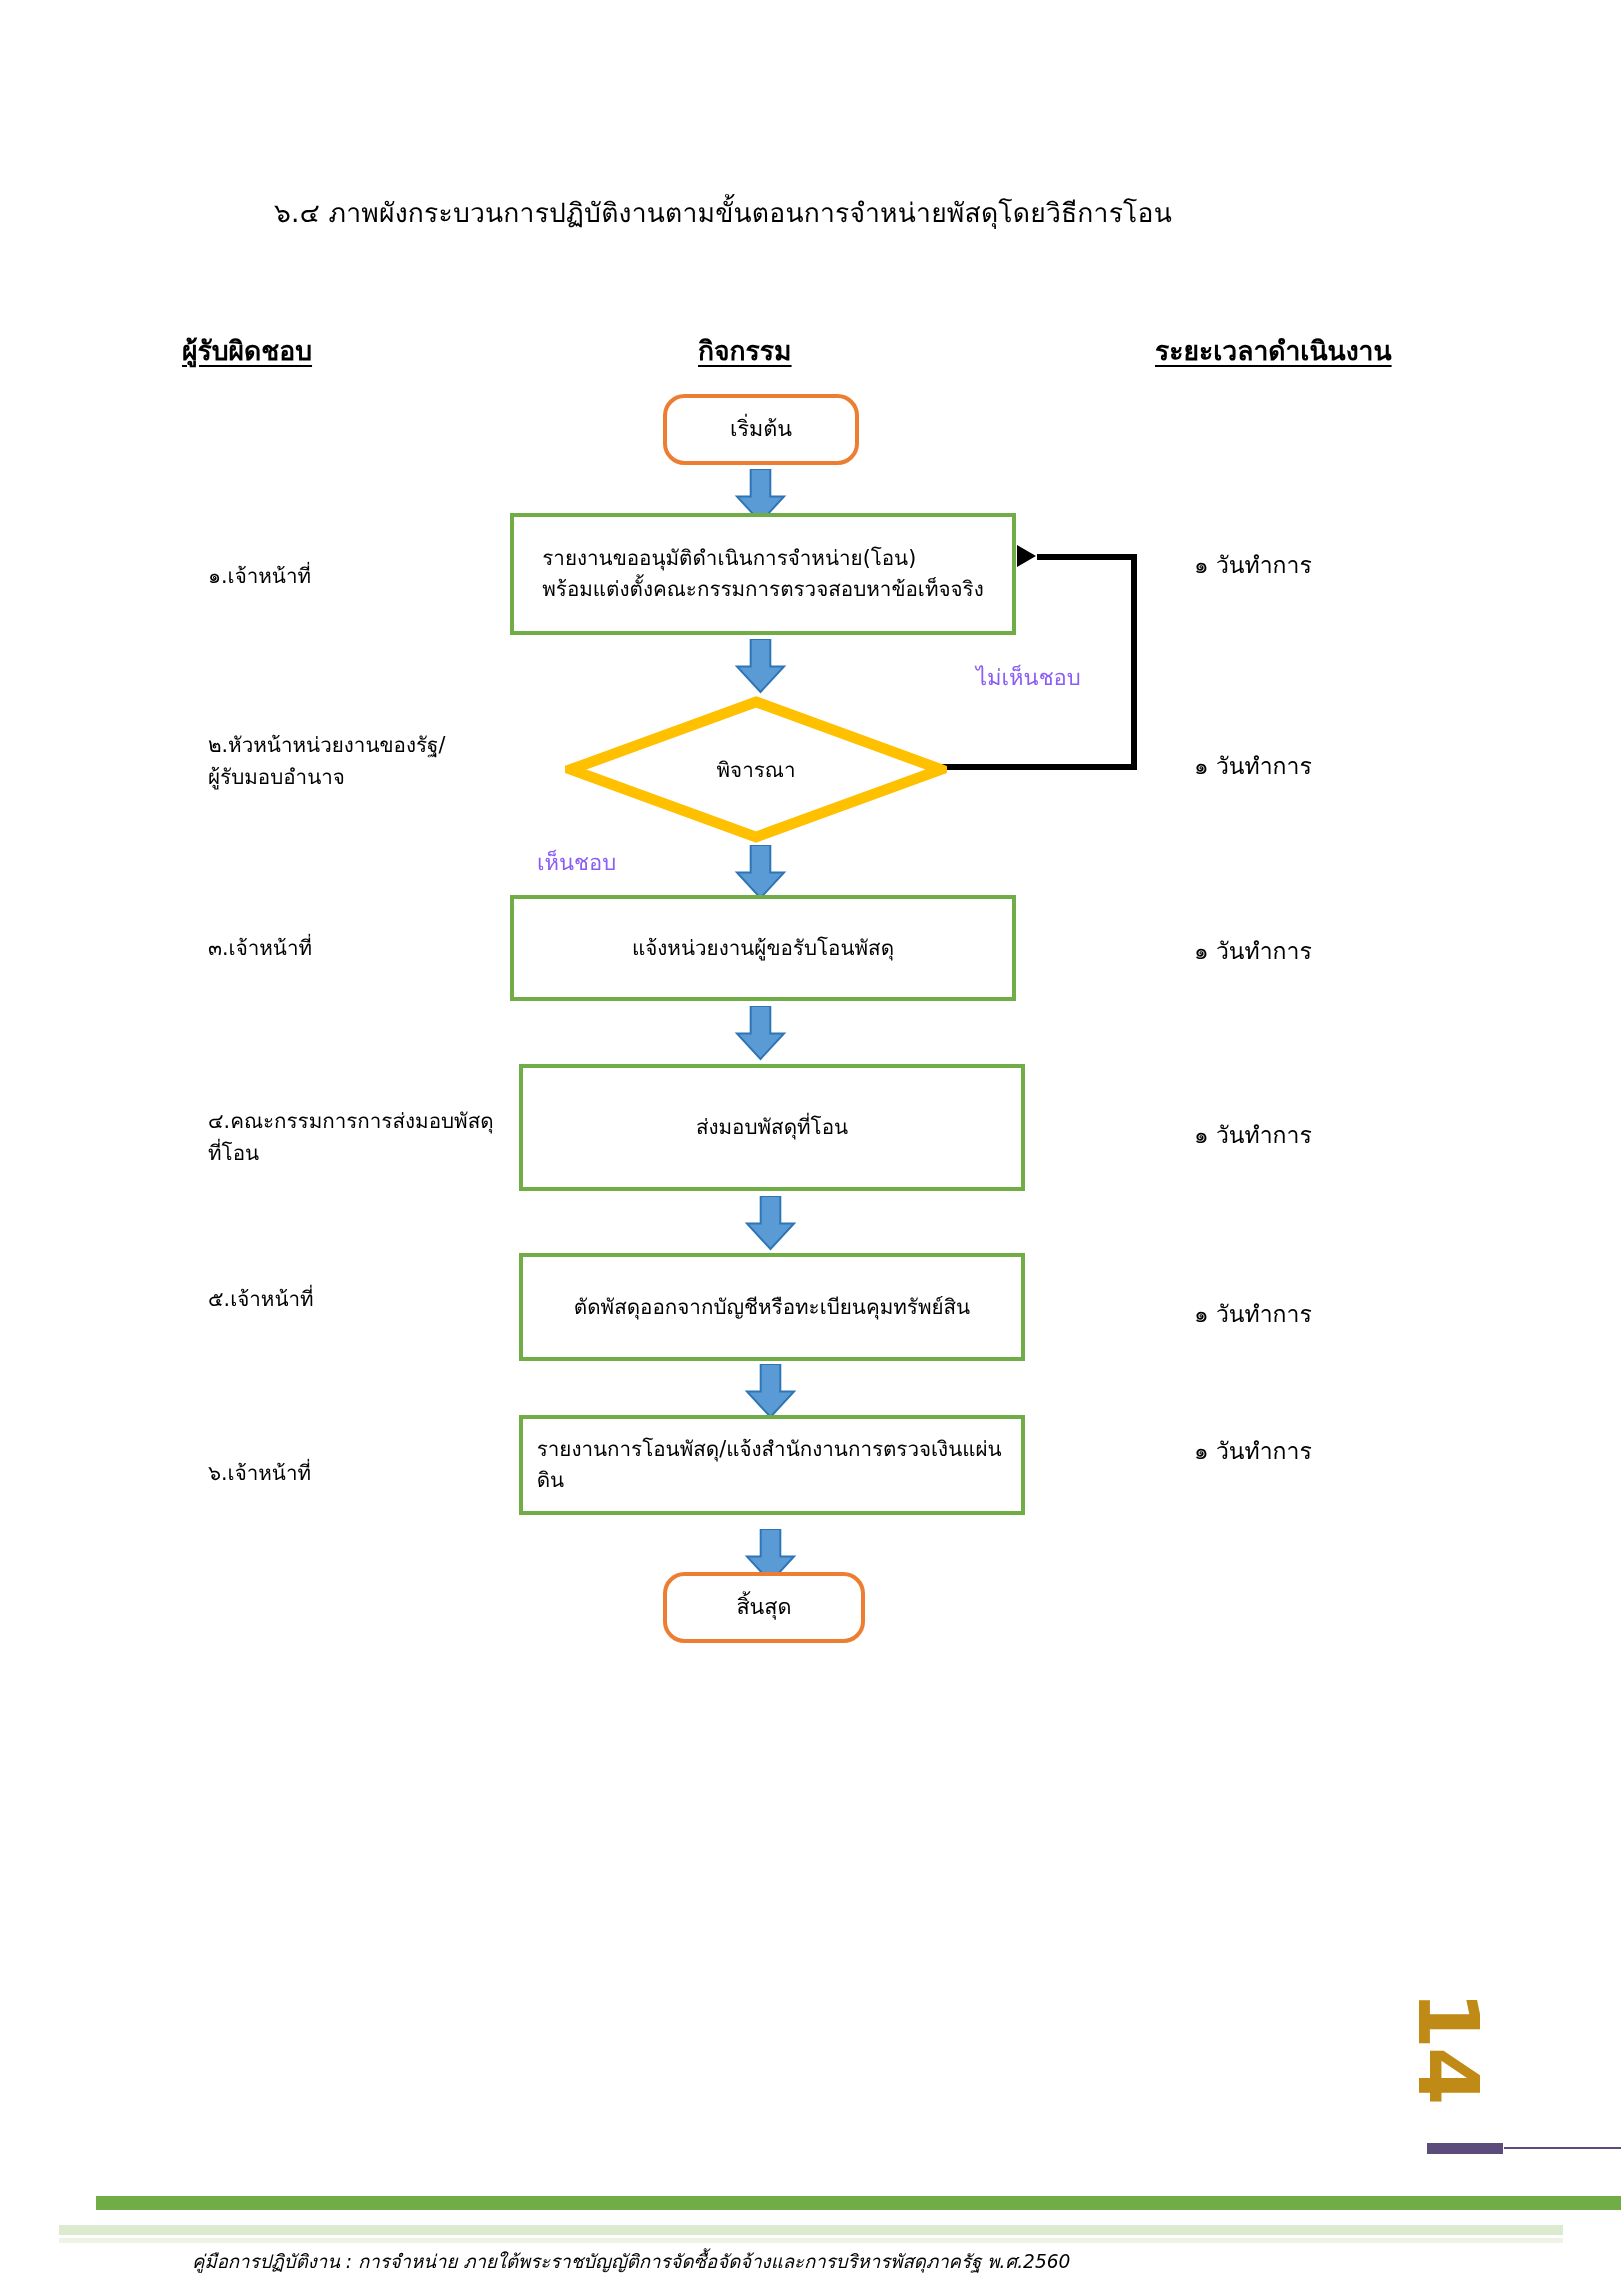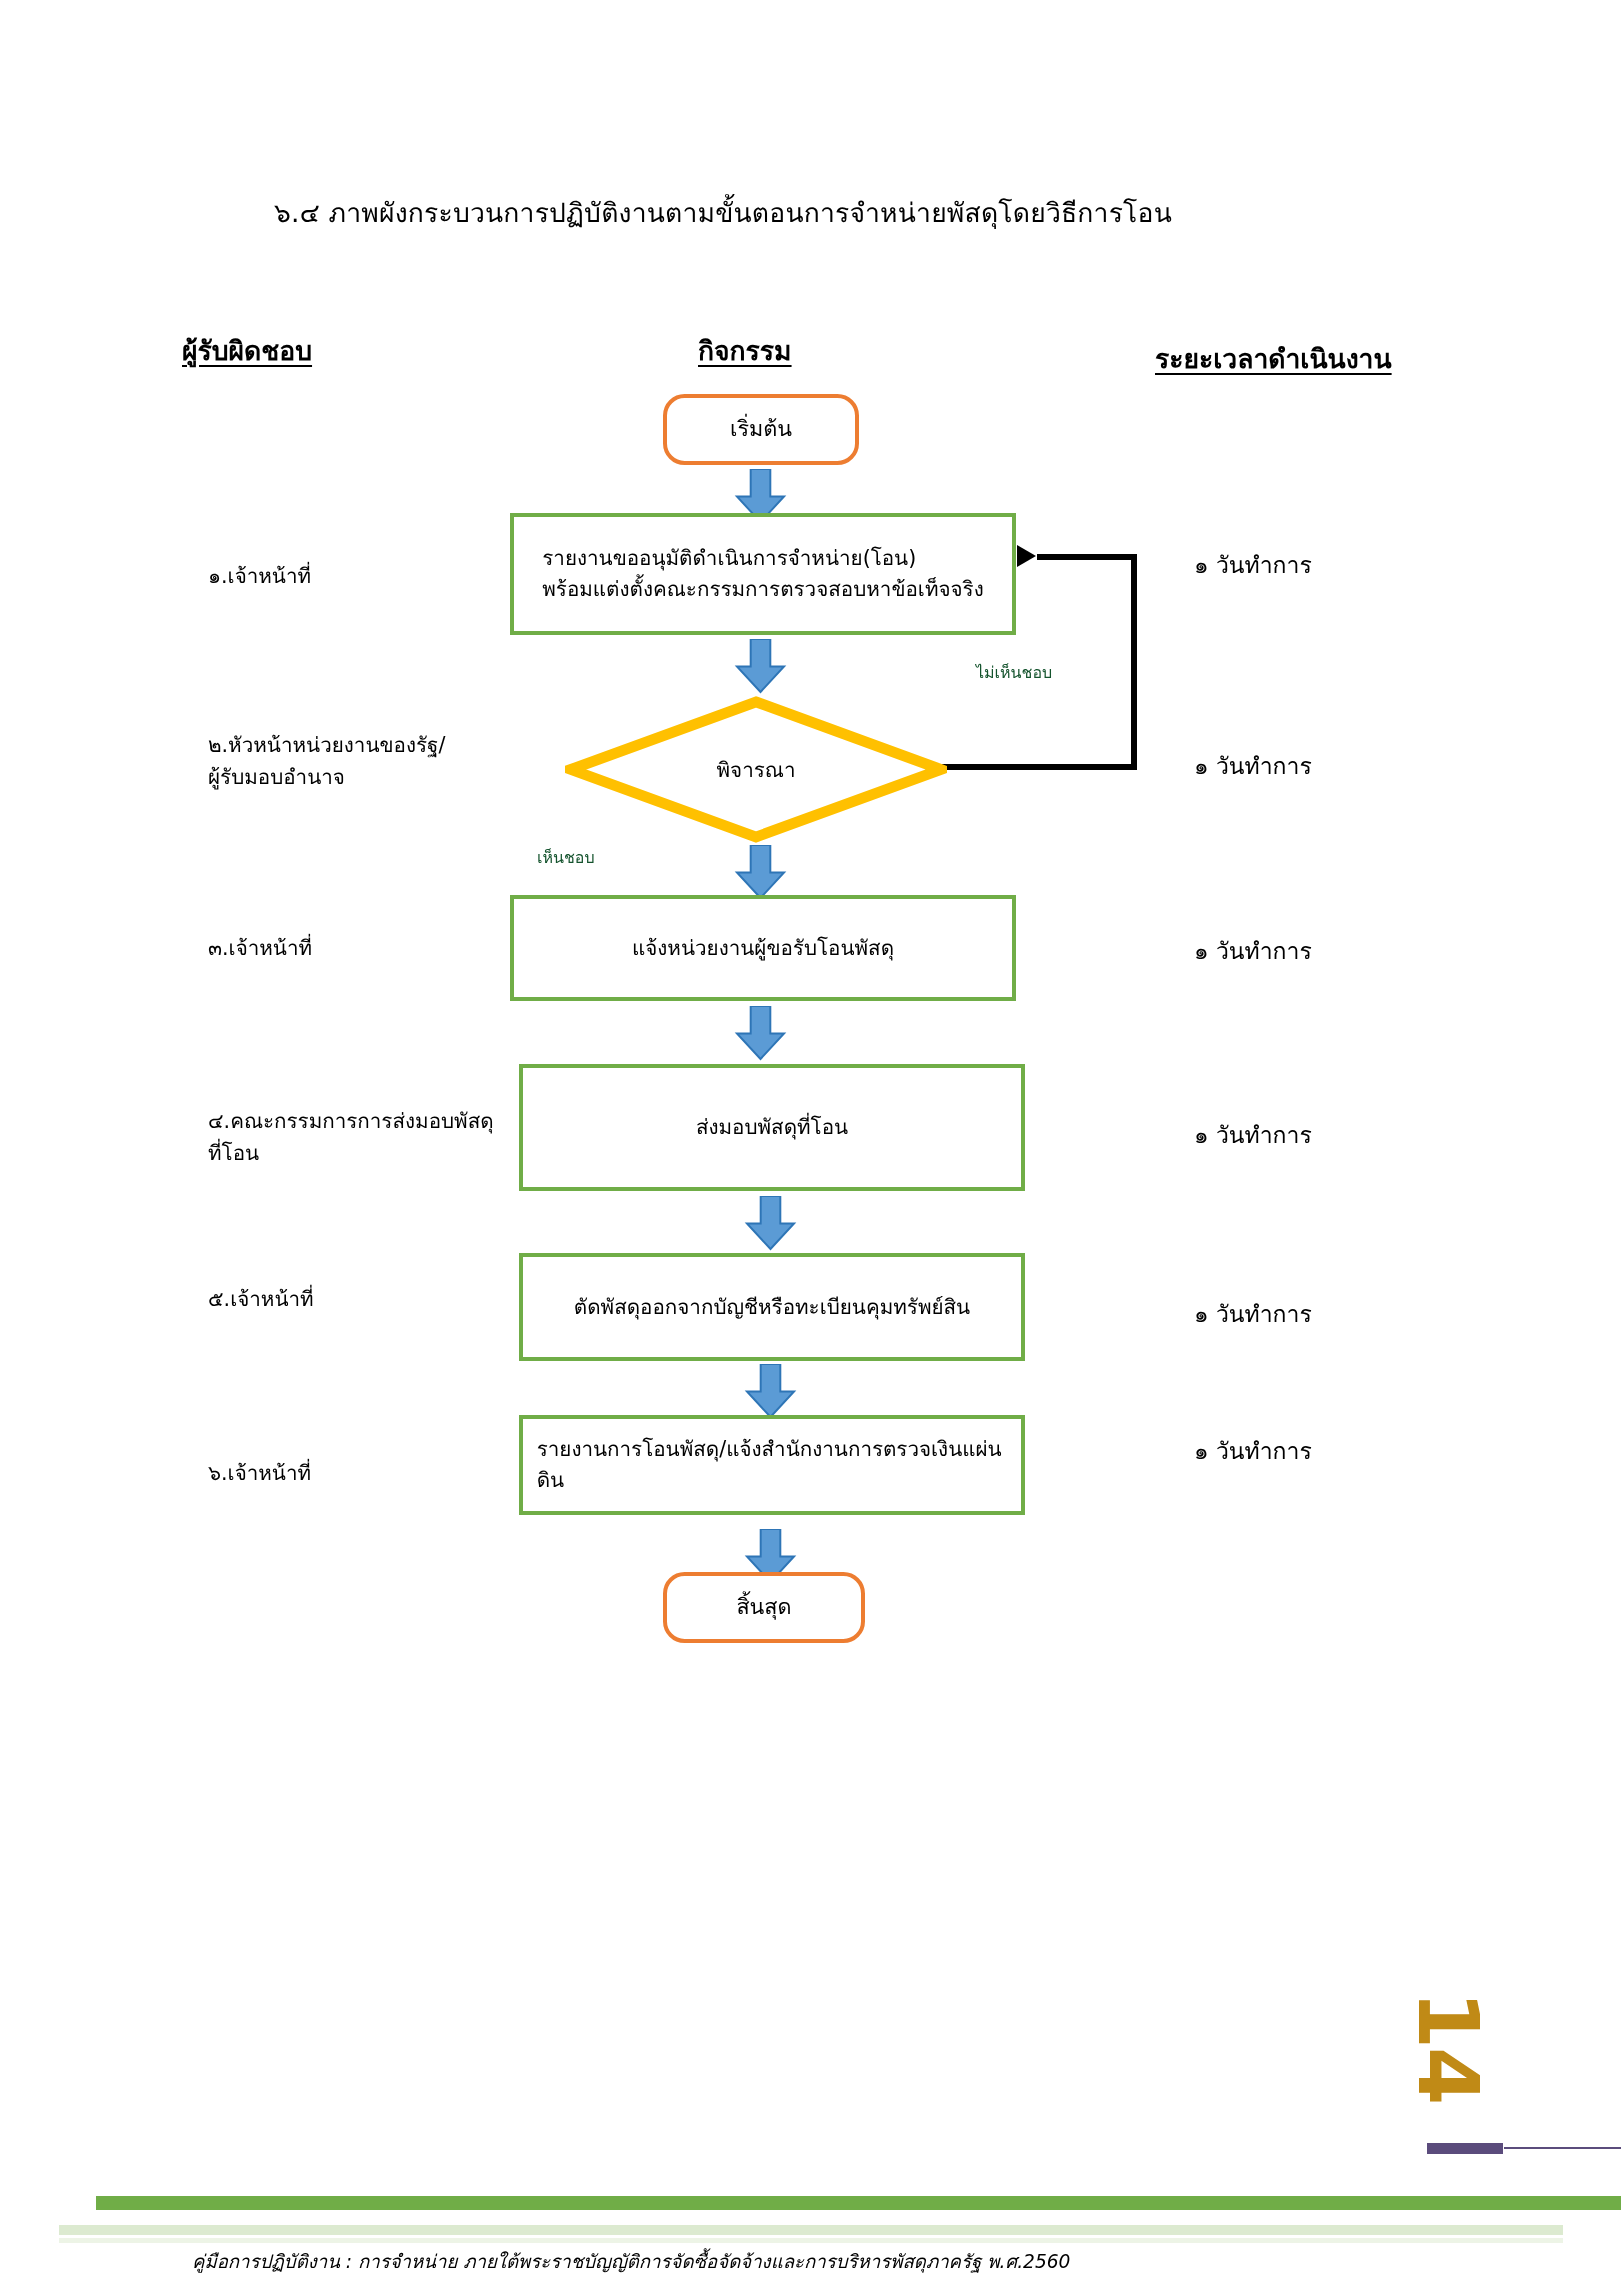--- a/index.html
+++ b/index.html
@@ -34,21 +34,21 @@
     position: absolute;
     font-size: 26.5px;
     font-weight: bold;
     color: #000000;
     text-decoration: underline;
     text-underline-offset: 4.9px;
     white-space: nowrap;
   }
   .col-head.responsible { left: 182px; top: 330px; }
   .col-head.activity    { left: 698px; top: 330px; }
-  .col-head.duration    { left: 1155px; top: 330px; margin-top: 8px; }
+  .col-head.duration    { left: 1155px; top: 330px; }
 
   
   .node {
     position: absolute;
     box-sizing: border-box;
     display: flex;
     align-items: center;
     justify-content: center;
     background: #ffffff;
     color: #000000;
@@ -106,22 +106,22 @@
   
   .side-label {
     position: absolute;
     font-size: 20.6px;
     color: #000000;
     line-height: 1.55;
     white-space: pre-line;
   }
   .branch-label {
     position: absolute;
-    font-size: 16px;
-    color: #14532d;
+    font-size: 22px;
+    color: #8b5cf6;
     white-space: nowrap;
   }
   .duration-label {
     position: absolute;
     font-size: 23px;
     color: #000000;
     white-space: nowrap;
   }
 
   

